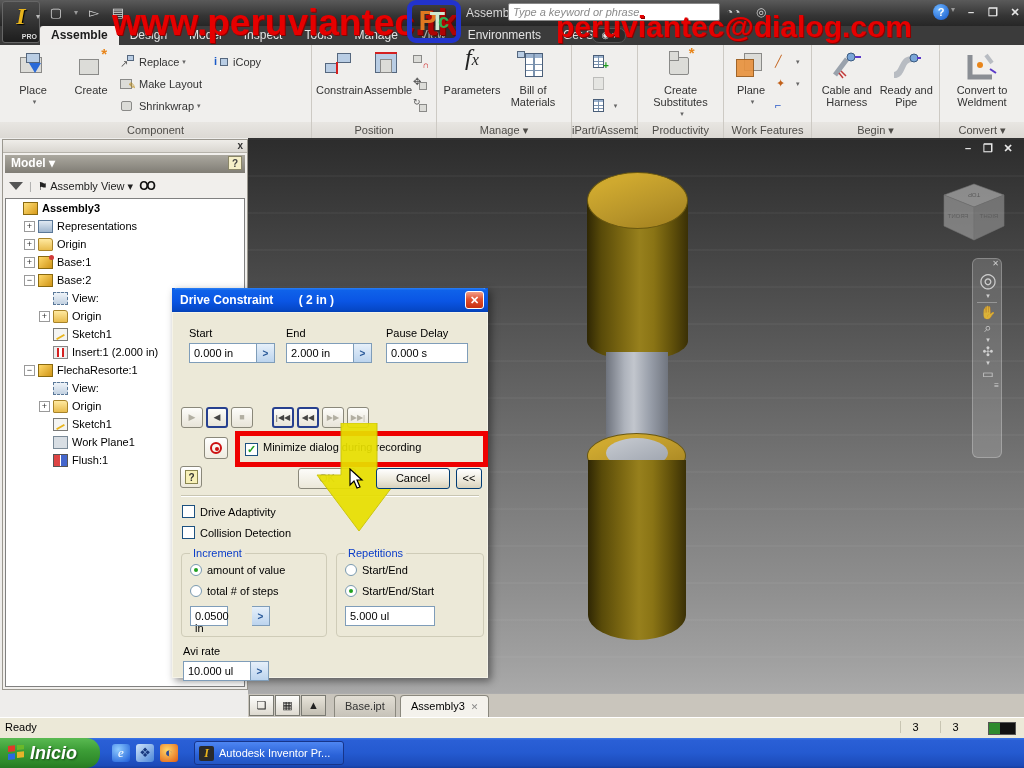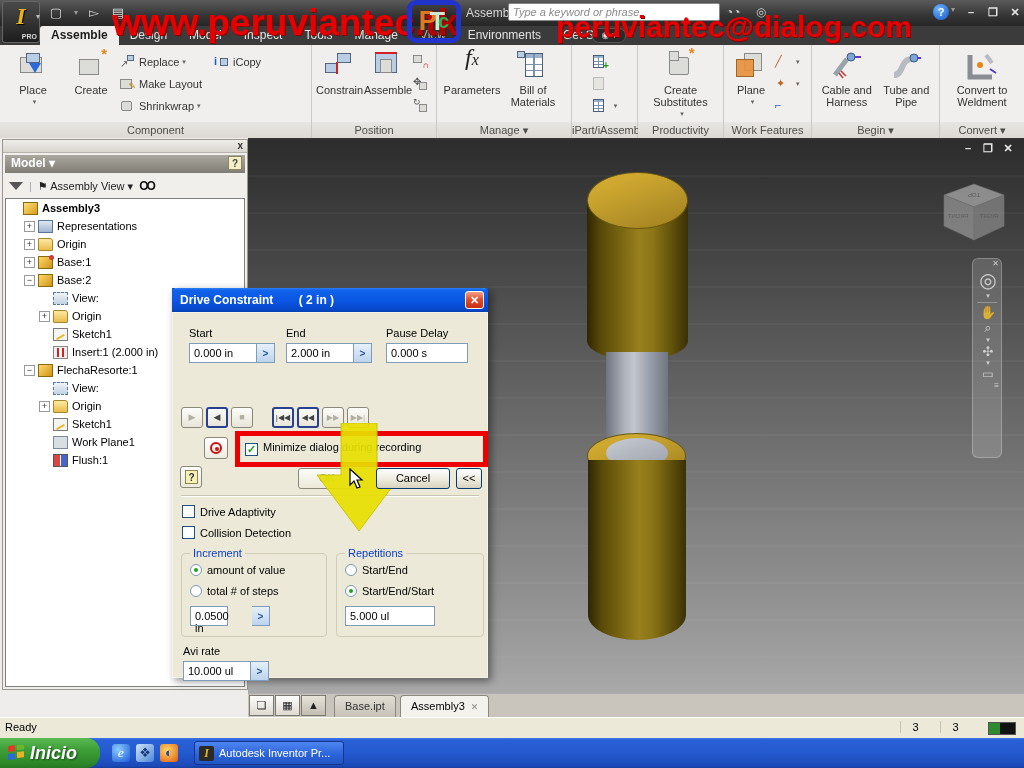--- a/index.html
+++ b/index.html
@@ -496,21 +496,21 @@
           <span>Cable and Harness</span>
         </div>
         <div class="bigbtn" style="width:58px">
           <div class="icon32">
             <svg width="32" height="30">
                 <path d="M4 24 C14 24 10 8 22 8" stroke="#b8bcc2" stroke-width="6" fill="none"></path>
                 <circle cx="24" cy="7" r="4" fill="#7aa6d8" stroke="#3a5a80"></circle>
                 <path d="M27 7 L31 7" stroke="#5a3ac8" stroke-width="2"></path>
               </svg>
           </div>
-          <span>Tube and Pipe</span>
+          <span>Ready and Pipe</span>
         </div>
       </div>
       <div class="panel-label"><span>Begin</span> ▾</div>
     </div>
 
     <div class="panel" style="width:84px;border-right:none">
       <div class="panel-body" style="justify-content:center">
         <div class="bigbtn" style="width:70px">
           <div class="icon32">
             <svg width="32" height="30">

